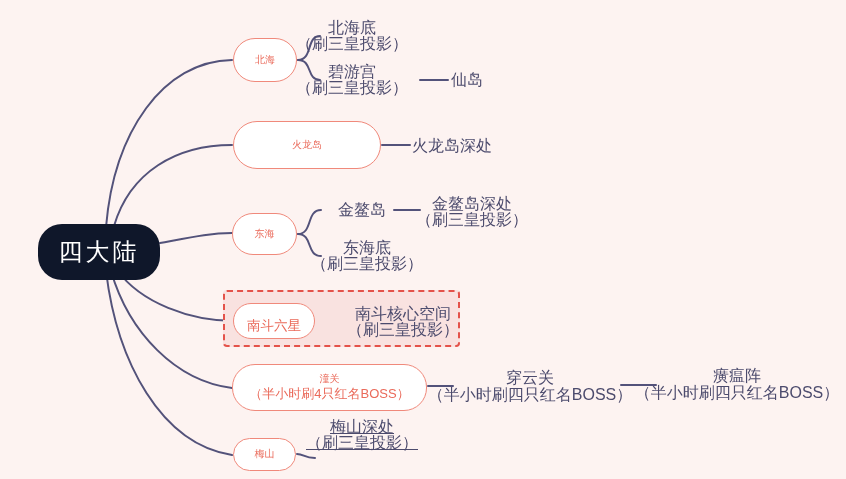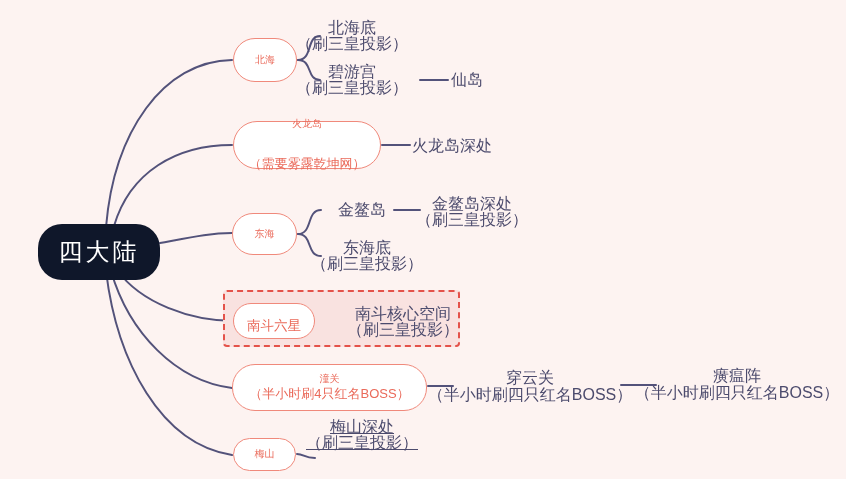--- a/index.html
+++ b/index.html
@@ -101,21 +101,20 @@
   <div class="leaf" style="left:352px;top:64px;">
     <div>碧游宫</div>
     <div>（刷三皇投影）</div>
   </div>
   <div class="leaf" style="left:467px;top:72px;">
     <div>仙岛</div>
   </div>
 
   <div class="node" style="left:233px;top:121px;width:148px;height:48px;border-radius:24px;gap:24px;">
     <div class="l1">火龙岛</div>
-    <div class="l2">（需要雾露乾坤网）</div>
   </div>
   <div class="leaf" style="left:452px;top:138px;">
     <div>火龙岛深处</div>
   </div>
 
   <div class="node" style="left:232px;top:213px;width:65px;height:42px;border-radius:21px;">
     <span class="l1">东海</span>
   </div>
   <div class="leaf" style="left:362px;top:202px;">
     <div>金鳌岛</div>

